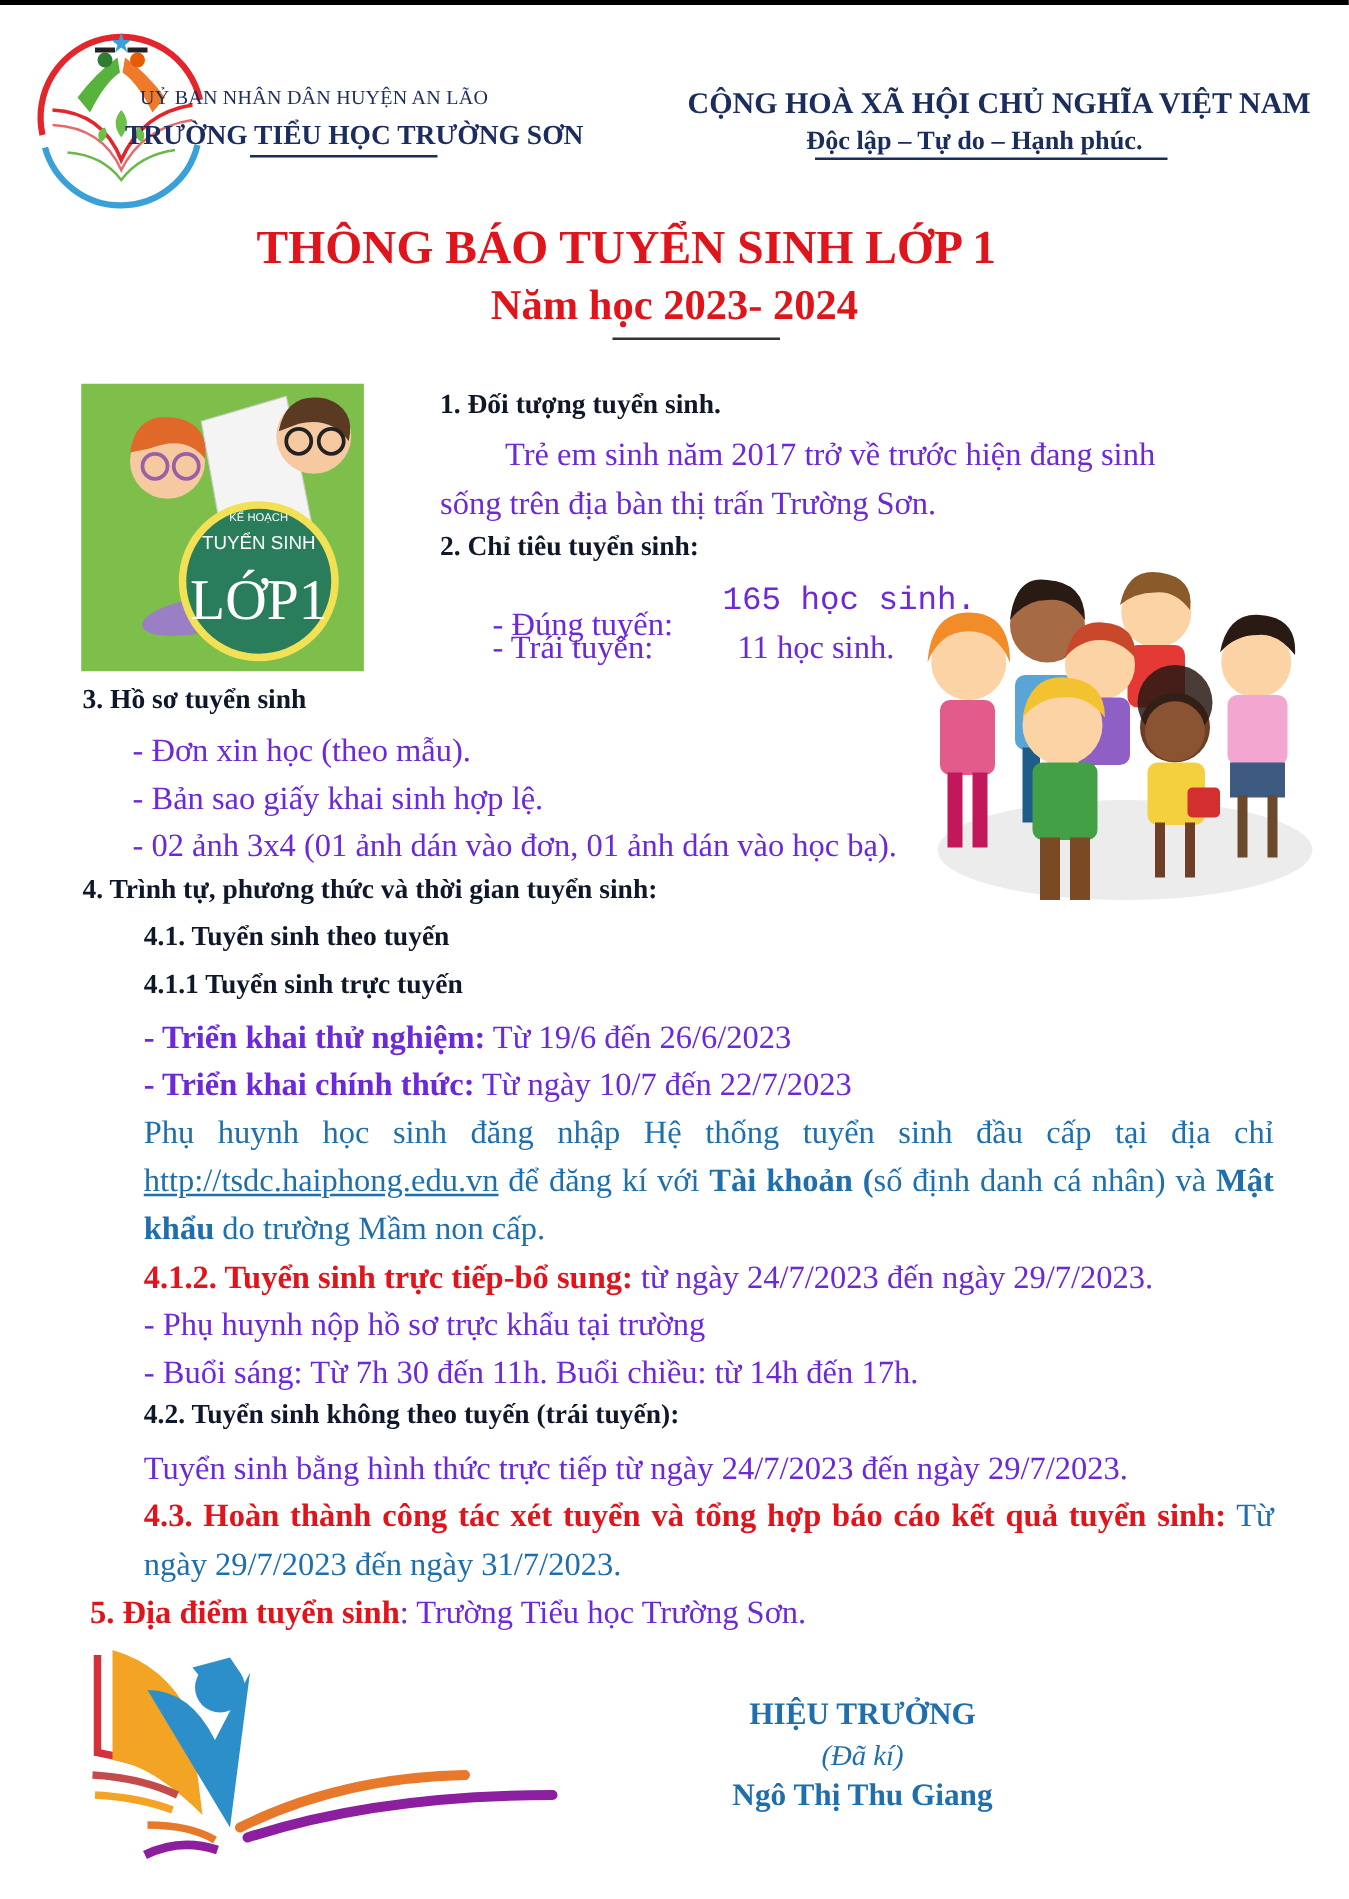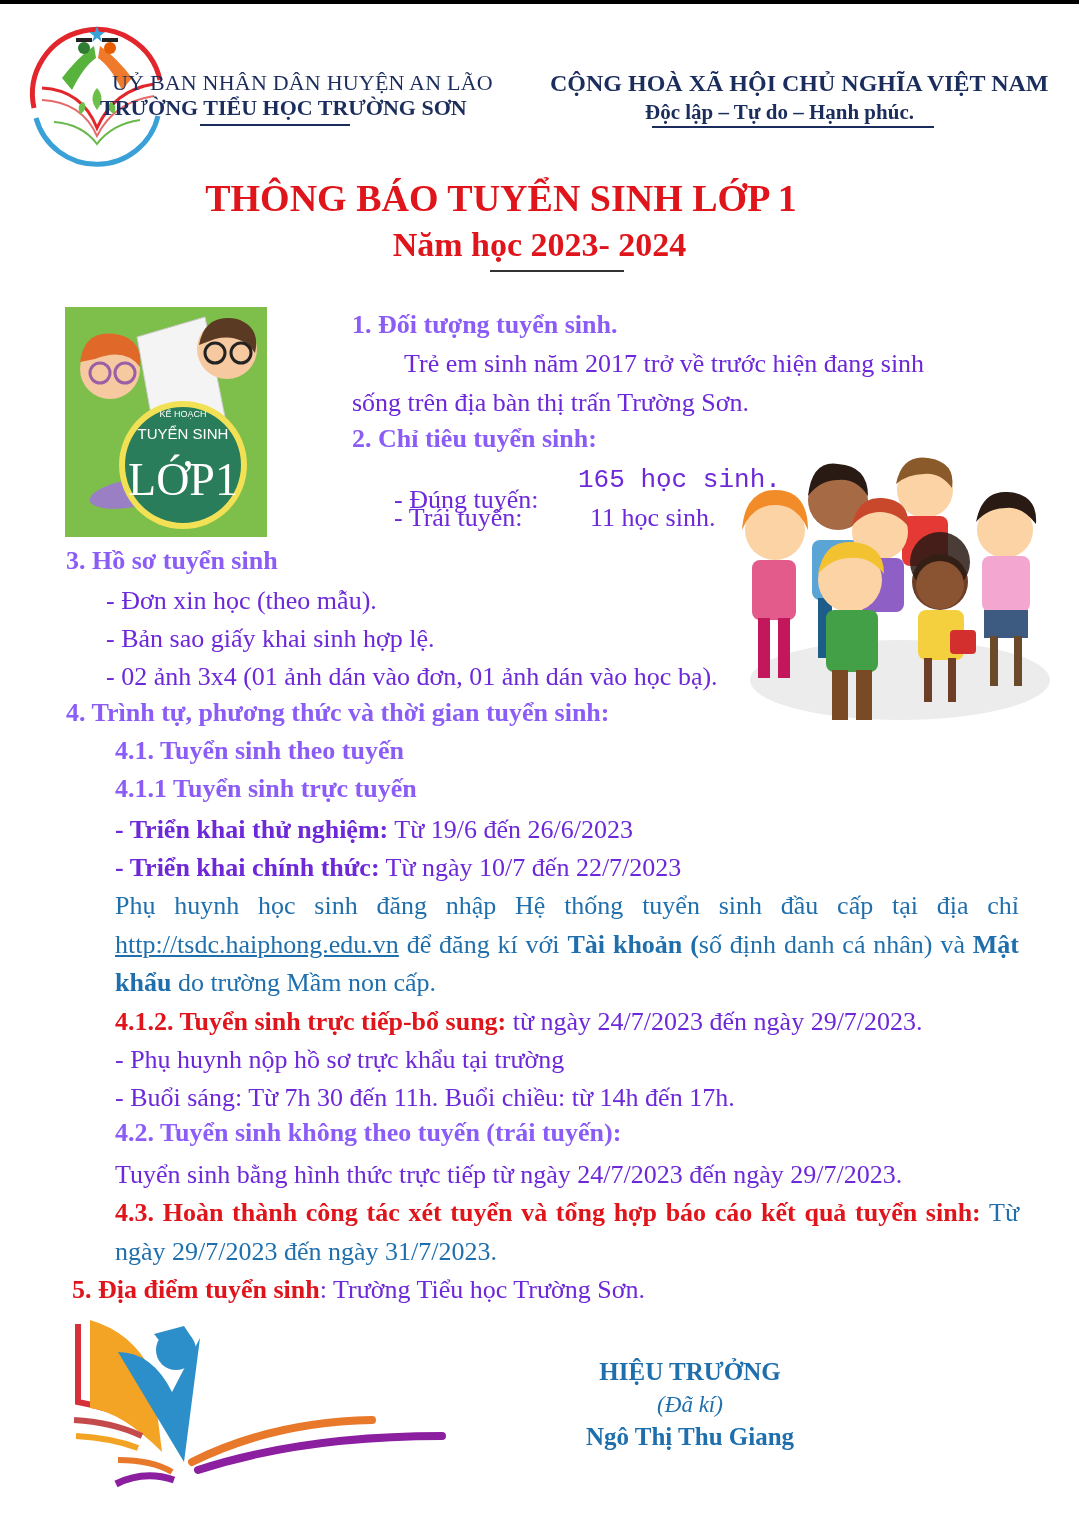--- a/index.html
+++ b/index.html
@@ -8,40 +8,40 @@
     font-family: "Liberation Serif", "DejaVu Serif", serif;
   }
   .topbar { position: absolute; left: 0; top: 0; width: 1079px; height: 4px; background: #000; }
   .abs { position: absolute; white-space: nowrap; }
 
   .red { color: #e0141b; }
   .blue { color: #6d28d9; }
   .b { font-weight: bold; }
 
   
-  .org1 { left: 112px; top: 70px; font-size: 22px; color: #1b2d5c; letter-spacing: 0.2px; }
+  .org1 { left: 112px; top: 70px; font-size: 16px; color: #1b2d5c; letter-spacing: 0.2px; }
   .org2 { left: 100px; top: 95px; font-size: 22px; font-weight: bold; color: #1b2d5c; }
   .org-line { position: absolute; left: 200px; top: 124px; width: 150px; height: 2px; background: #1b2d5c; }
   .nation { left: 550px; top: 70px; font-size: 24px; font-weight: bold; color: #1b2d5c; }
   .motto { left: 645px; top: 100px; font-size: 21px; font-weight: bold; color: #1b2d5c; }
   .motto-line { position: absolute; left: 652px; top: 126px; width: 282px; height: 2px; background: #1b2d5c; }
 
   .title1 { left: 0; width: 1002px; text-align: center; top: 176px; font-size: 38px; font-weight: bold; color: #e0141b; }
   .title2 { left: 0; width: 1079px; text-align: center; top: 226px; font-size: 34px; font-weight: bold; color: #e0141b; }
   .title-line { position: absolute; left: 490px; top: 270px; width: 134px; height: 2px; background: #333; }
 
   .t { font-size: 26px; line-height: 38px; }
-  .h { font-size: 26px; font-weight: bold; color: #8b5cf6; }
+  .h { font-size: 22px; font-weight: bold; color: #0f172a; }
   .para { position: absolute; font-size: 26px; line-height: 38.5px; color: #1f6fad; text-align: justify; text-align-last: left; }
   .para b { color: #1f6fad; }
   a.link { color: #1f6fad; text-decoration: underline; }
 
   
   .logo-top { position: absolute; left: 22px; top: 18px; width: 150px; height: 150px; }
-  .poster { position: absolute; left: 65px; top: 307px; width: 202px; height: 230px; background: #7dbf4a; overflow: hidden; }
+  .poster { position: absolute; left: 65px; top: 307px; width: 202px; height: 230px; background: #7dbf4a; overflow: hidden; padding-left: 24px; }
   .kids { position: absolute; left: 720px; top: 450px; width: 350px; height: 280px; }
   .logo-bottom { position: absolute; left: 72px; top: 1312px; width: 380px; height: 182px; }
 
   .sig { position: absolute; left: 520px; width: 340px; text-align: center; color: #1f6fad; }
 </style>
 </head>
 <body>
 
 <div class="topbar"></div>
 

